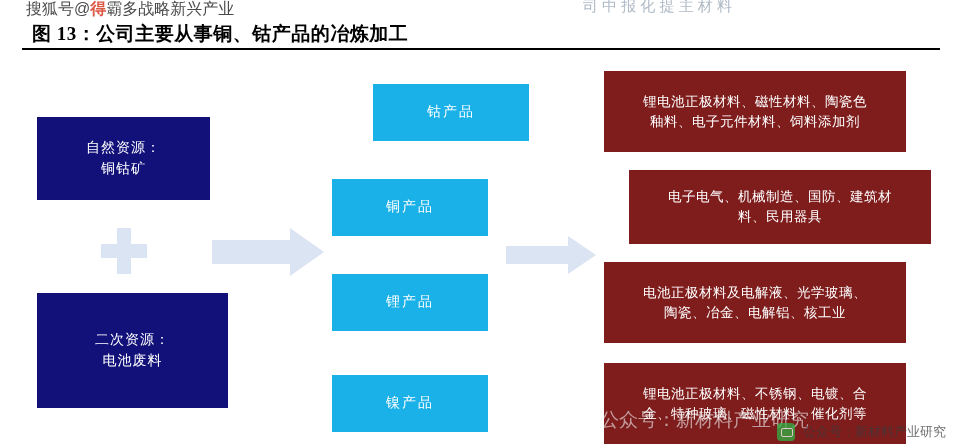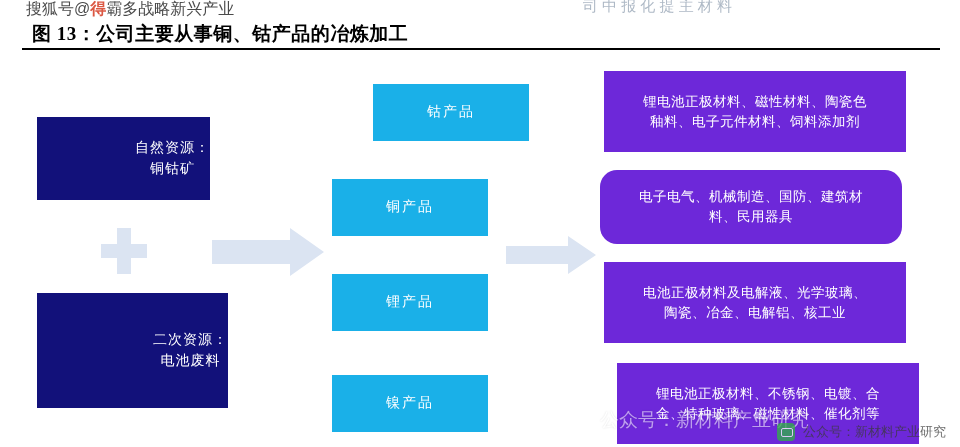--- a/index.html
+++ b/index.html
@@ -93,31 +93,30 @@
     justify-content: center;
     text-align: center;
     line-height: 1.45;
   }
   .box-navy {
     background: #12117a;
     color: #ffffff;
     font-family: "Liberation Serif", "DejaVu Serif", serif;
     font-size: 14px;
     letter-spacing: 1px;
-    justify-content: flex-end;
   }
   .box-cyan {
     background: #1ab0e8;
     color: #ffffff;
     font-family: "Liberation Serif", "DejaVu Serif", serif;
     font-size: 14px;
     letter-spacing: 2px;
   }
   .box-gray {
-    background: #6d28d9;
+    background: #7f1d1d;
     color: #ffffff;
     font-family: "Liberation Serif", "DejaVu Serif", serif;
     font-size: 13.5px;
     letter-spacing: 0.5px;
     padding: 4px 14px;
   }
   .box-gray span {
     display: block;
     width: 100%;
   }
@@ -258,35 +257,35 @@
     </svg>
   </div>
 
   <div class="box box-gray" style="left:604px; top:71px; width:302px; height:81px;">
     <div>
       <span>锂电池正极材料、磁性材料、陶瓷色</span>
       <span>釉料、电子元件材料、饲料添加剂</span>
     </div>
   </div>
 
-  <div class="box box-gray" style="left:600px; top:170px; width:302px; height:74px;border-radius:17px;">
+  <div class="box box-gray" style="left:629px; top:170px; width:302px; height:74px;">
     <div>
       <span>电子电气、机械制造、国防、建筑材</span>
       <span>料、民用器具</span>
     </div>
   </div>
 
   <div class="box box-gray" style="left:604px; top:262px; width:302px; height:81px;">
     <div>
       <span>电池正极材料及电解液、光学玻璃、</span>
       <span>陶瓷、冶金、电解铝、核工业</span>
     </div>
   </div>
 
-  <div class="box box-gray" style="left:604px; top:363px; width:302px; height:81px;margin-left:13px;">
+  <div class="box box-gray" style="left:604px; top:363px; width:302px; height:81px;">
     <div>
       <span>锂电池正极材料、不锈钢、电镀、合</span>
       <span>金、特种玻璃、磁性材料、催化剂等</span>
     </div>
   </div>
 
   <div class="wm-center">公众号：新材料产业研究</div>
 
   <div class="wm-bottom">
     <div class="wb-badge"></div>

